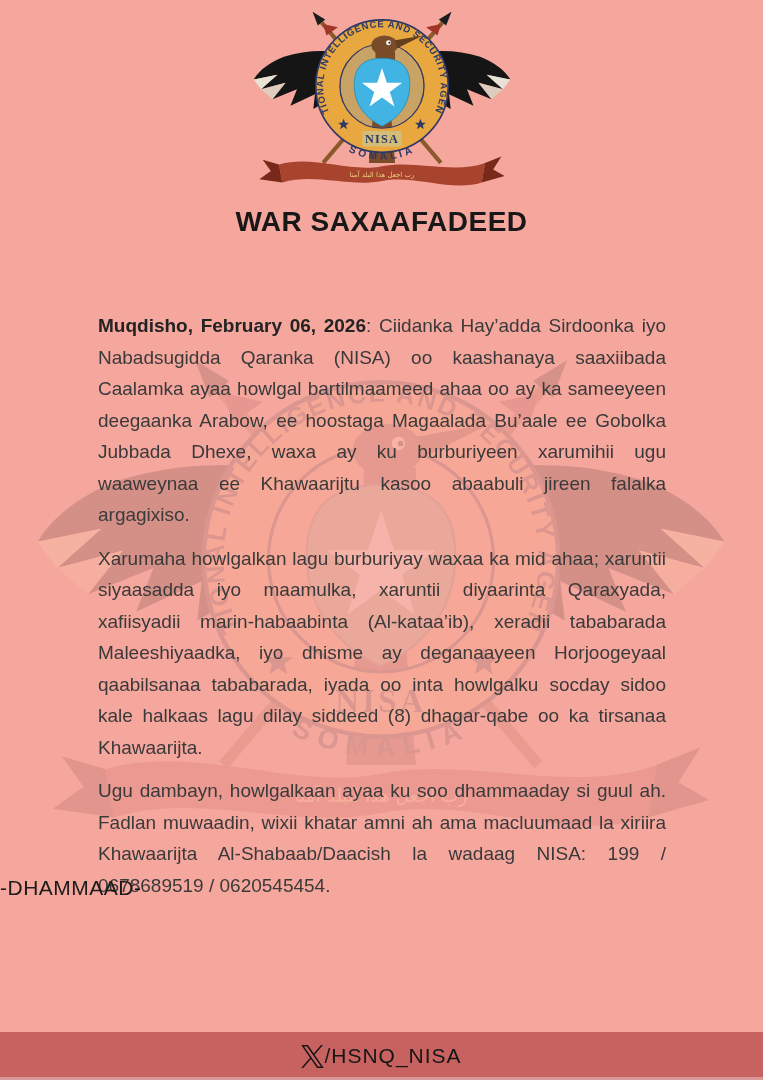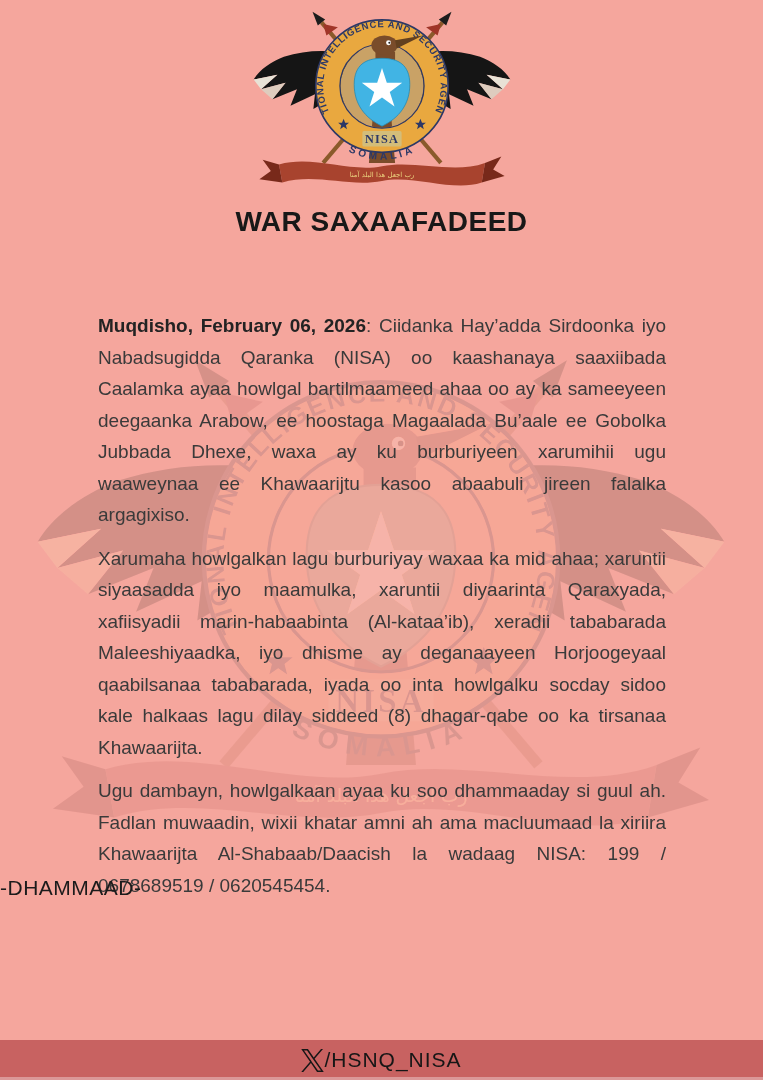--- a/index.html
+++ b/index.html
@@ -30,21 +30,21 @@
     text-align:justify;
     margin-top:28px;
   }
   .content p{margin:0 0 12px 0;}
   .content strong{color:#232323;}
   .end-mark{
     position:absolute;top:876px;left:0;width:763px;text-align:left;
     font-size:21px;font-weight:400;color:#1b1b1b;letter-spacing:0.5px;margin:0;
   }
   .footer{
-    position:absolute;left:0;bottom:0;width:763px;height:40px;
+    position:absolute;left:0;bottom:0;width:763px;height:48px;
     background:#c86261;display:flex;align-items:center;justify-content:center;
   }
   .footer::after{
     content:"";position:absolute;bottom:0;left:0;width:100%;height:3px;
     background:rgba(255,255,255,0.35);
   }
   .footer .handle{
     font-size:21px;font-weight:500;color:#161616;letter-spacing:1px;
   }
   .x-icon{width:23px;height:23px;display:block;}

